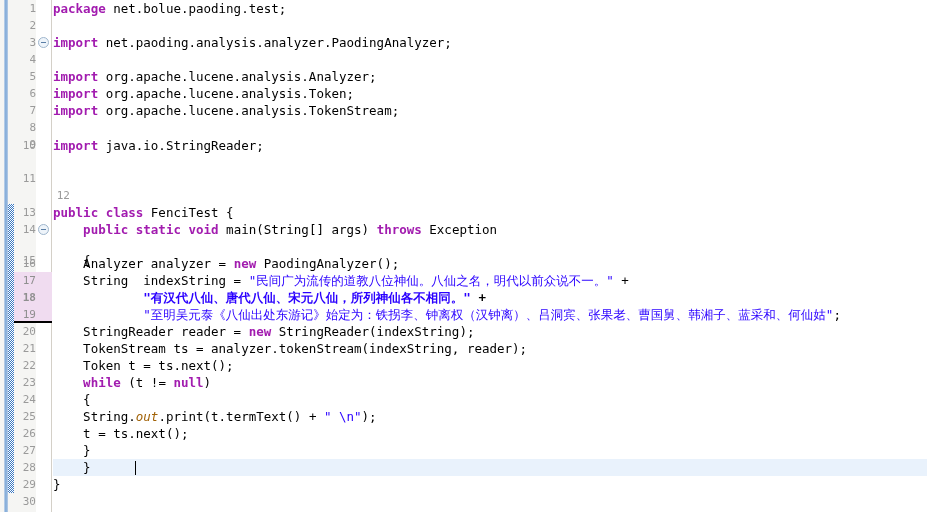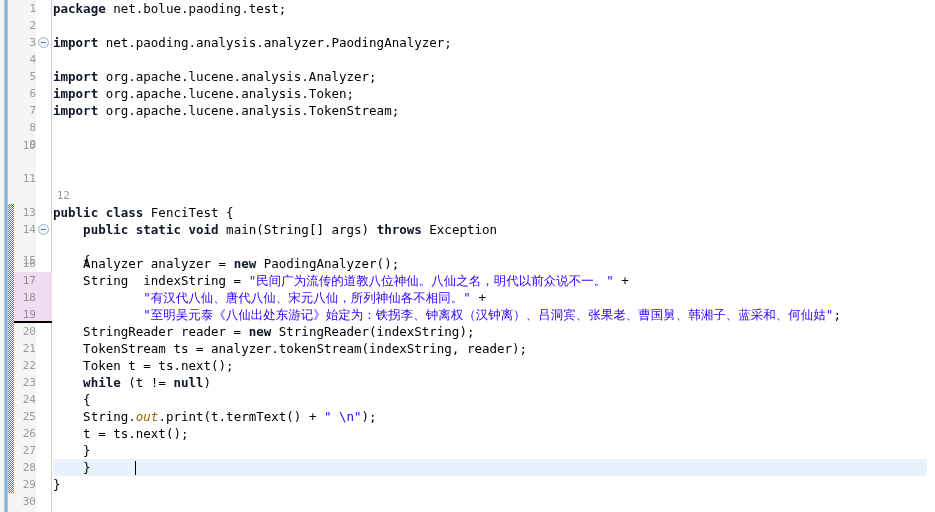--- a/index.html
+++ b/index.html
@@ -111,21 +111,21 @@
   .row.current  .rowbg { position:absolute; left:53px; top:0; width:874px; height:17px; background:#e9f2fc; }
   .row.underline-bottom::after {
     content:"";
     position:absolute;
     left:14px; bottom:0;
     width:38px; height:2px;
     background:#000000;
   }
 
   
-  .kw      { color:#0f172a; font-weight:bold; }
+  .kw      { color:#a21caf; font-weight:bold; }
   .str     { color:#2a00ff; }
   .cjk     { color:#2a00ff; font-family:"DejaVu Sans","Liberation Sans",sans-serif; font-size:12.5px; }
   .fld     { color:#a16207; font-style:italic; }
   .plain   { color:#000000; }
 
   
   .caret {
     position: absolute;
     width: 1px;
     height: 14px;
@@ -166,29 +166,29 @@
   <div class="code-area" id="code-area">
       <div class="row" style="top: 0px;"><span class="lnum">1</span><span class="ltext"><span class="kw">package</span><span class="plain"> net.bolue.paoding.test;</span></span></div>
       <div class="row" style="top: 17px;"><span class="lnum">2</span><span class="ltext"></span></div>
       <div class="row" style="top: 34px;"><span class="lnum">3</span><span class="fold"><span class="fold-icon"></span></span><span class="ltext"><span class="kw">import</span><span class="plain"> net.paoding.analysis.analyzer.PaodingAnalyzer;</span></span></div>
       <div class="row" style="top: 51px;"><span class="lnum">4</span><span class="ltext"></span></div>
       <div class="row" style="top: 68px;"><span class="lnum">5</span><span class="ltext"><span class="kw">import</span><span class="plain"> org.apache.lucene.analysis.Analyzer;</span></span></div>
       <div class="row" style="top: 85px;"><span class="lnum">6</span><span class="ltext"><span class="kw">import</span><span class="plain"> org.apache.lucene.analysis.Token;</span></span></div>
       <div class="row" style="top: 102px;"><span class="lnum">7</span><span class="ltext"><span class="kw">import</span><span class="plain"> org.apache.lucene.analysis.TokenStream;</span></span></div>
       <div class="row" style="top: 119px;"><span class="lnum">8</span><span class="ltext"></span></div>
       <div class="row" style="top: 136px;"><span class="lnum">9</span><span class="ltext"></span></div>
-      <div class="row" style="top: 137px;"><span class="lnum">10</span></div>
+      <div class="row" style="top: 137px;"><span class="lnum">10</span><span class="ltext"><span class="kw">import</span><span class="plain"> java.io.StringReader;</span></span></div>
       <div class="row" style="top: 170px;"><span class="lnum">11</span><span class="ltext"></span></div>
       <div class="row" style="top: 187px; margin-left: 34px;"><span class="lnum">12</span><span class="ltext"></span></div>
       <div class="row" style="top: 204px;"><span class="lnum">13</span><span class="ltext"><span class="kw">public class</span><span class="plain"> FenciTest {</span></span></div>
       <div class="row" style="top: 221px; padding-left: 10px;"><span class="lnum">14</span><span class="fold"><span class="fold-icon"></span></span><span class="ltext"><span class="plain">    </span><span class="kw">public static void</span><span class="plain"> main(String[] args) </span><span class="kw">throws</span><span class="plain"> Exception</span></span></div>
       <div class="row" style="top: 252px;"><span class="lnum">15</span><span class="ltext"><span class="plain">    {</span></span></div>
       <div class="row" style="top: 255px;"><span class="lnum">16</span><span class="ltext"><span class="plain">    Analyzer analyzer = </span><span class="kw">new</span><span class="plain"> PaodingAnalyzer();</span></span></div>
       <div class="row hl-pink" style="top: 272px;"><div class="rowbg"></div><span class="lnum">17</span><span class="ltext"><span class="plain">    String  indexString = </span><span class="str">"</span><span class="cjk">民间广为流传的道教八位神仙。八仙之名，明代以前众说不一。</span><span class="str">"</span><span class="plain"> +</span></span></div>
-      <div class="row hl-pink" style="top: 289px;"><div class="rowbg"></div><span class="lnum">18</span><span class="ltext"><span class="plain">            </span><span class="str">"</span><span class="cjk">有汉代八仙、唐代八仙、宋元八仙，所列神仙各不相同。</span><span class="str">"</span><span class="plain"> +</span></span></div>
+      <div class="row hl-pink" style="top: 289px; font-weight: bold;"><div class="rowbg"></div><span class="lnum">18</span><span class="ltext"><span class="plain">            </span><span class="str">"</span><span class="cjk">有汉代八仙、唐代八仙、宋元八仙，所列神仙各不相同。</span><span class="str">"</span><span class="plain"> +</span></span></div>
       <div class="row hl-pink underline-bottom" style="top: 306px;"><div class="rowbg"></div><span class="lnum">19</span><span class="ltext"><span class="plain">            </span><span class="str">"</span><span class="cjk">至明吴元泰《八仙出处东游记》始定为：铁拐李、钟离权（汉钟离）、吕洞宾、张果老、曹国舅、韩湘子、蓝采和、何仙姑</span><span class="str">"</span><span class="plain">;</span></span></div>
       <div class="row" style="top: 323px;"><span class="lnum">20</span><span class="ltext"><span class="plain">    StringReader reader = </span><span class="kw">new</span><span class="plain"> StringReader(indexString);</span></span></div>
       <div class="row" style="top: 340px;"><span class="lnum">21</span><span class="ltext"><span class="plain">    TokenStream ts = analyzer.tokenStream(indexString, reader);</span></span></div>
       <div class="row" style="top: 357px;"><span class="lnum">22</span><span class="ltext"><span class="plain">    Token t = ts.next();</span></span></div>
       <div class="row" style="top: 374px;"><span class="lnum">23</span><span class="ltext"><span class="plain">    </span><span class="kw">while</span><span class="plain"> (t != </span><span class="kw">null</span><span class="plain">)</span></span></div>
       <div class="row" style="top: 391px;"><span class="lnum">24</span><span class="ltext"><span class="plain">    {</span></span></div>
       <div class="row" style="top: 408px;"><span class="lnum">25</span><span class="ltext"><span class="plain">    String.</span><span class="fld">out</span><span class="plain">.print(t.termText() + </span><span class="str">" \n"</span><span class="plain">);</span></span></div>
       <div class="row" style="top: 425px;"><span class="lnum">26</span><span class="ltext"><span class="plain">    t = ts.next();</span></span></div>
       <div class="row" style="top: 442px;"><span class="lnum">27</span><span class="ltext"><span class="plain">    }</span></span></div>
       <div class="row current" style="top: 459px;"><div class="rowbg"></div><span class="lnum">28</span><span class="ltext"><span class="plain">    }</span></span><span class="caret" style="left: 134.68px;"></span></div>

